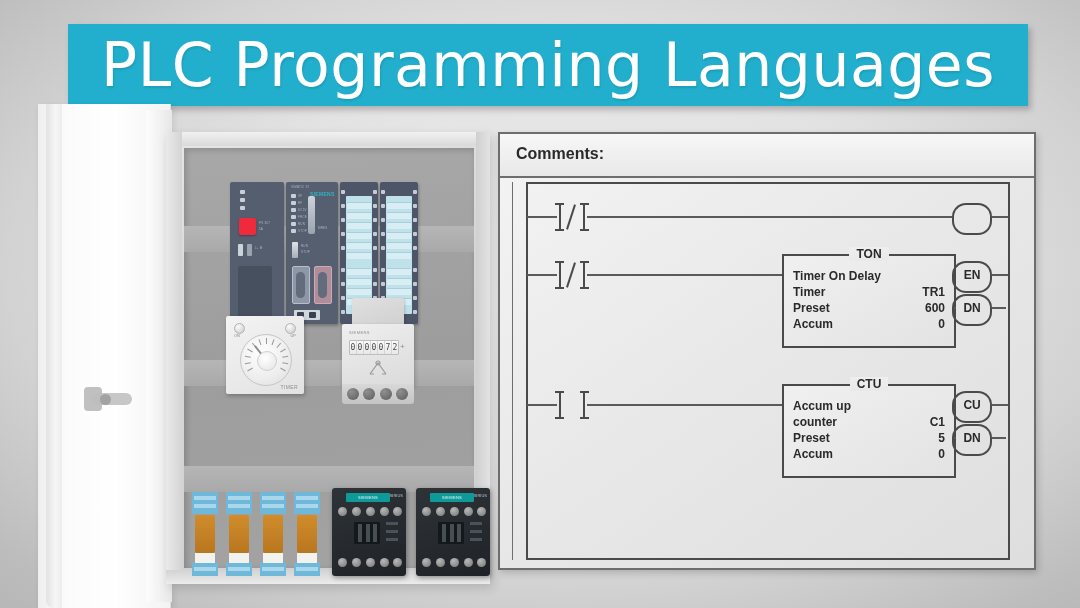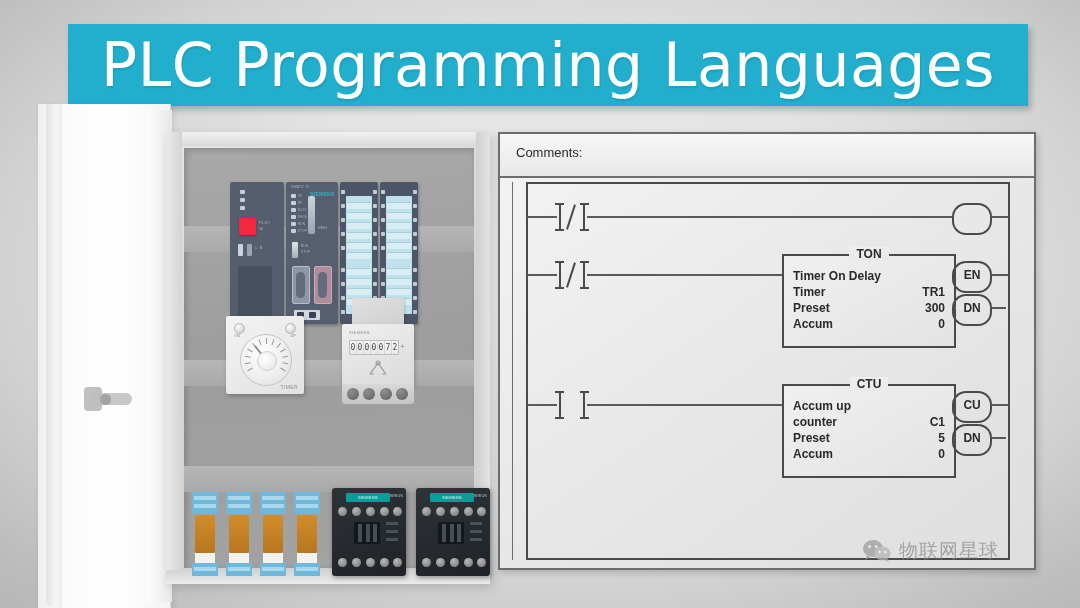--- a/index.html
+++ b/index.html
@@ -205,21 +205,21 @@
     position:absolute;left:498px;top:132px;width:534px;height:434px;
     background:linear-gradient(145deg,#f4f4f4,#e9e9e9 45%,#dedede);
     border:2px solid #6d6d6d;
     box-shadow:2px 3px 7px rgba(0,0,0,.18);
   }
   .comments-bar{
     position:absolute;left:0;top:0;width:100%;height:42px;
     border-bottom:2px solid #6d6d6d;
     background:linear-gradient(180deg,#f7f7f7,#e8e8e8);
   }
-  .comments-lbl{position:absolute;left:16px;top:11px;font-size:13px;font-weight:400;color:#2a2a2a;}
+  .comments-lbl{position:absolute;left:16px;top:11px;font-size:16px;font-weight:700;color:#2a2a2a;}
 
   .rung-area{position:absolute;left:0;top:42px;width:100%;height:390px;}
   .rail-gutter{position:absolute;left:12px;top:6px;width:1px;height:378px;background:#6d6d6d;}
   .rail-left{position:absolute;left:26px;top:6px;width:2px;height:378px;background:#4a4a4a;}
   .rail-right{position:absolute;right:24px;top:6px;width:2px;height:378px;background:#4a4a4a;}
   .rung-top{position:absolute;left:26px;right:24px;top:6px;height:2px;background:#4a4a4a;}
   .rung-bot{position:absolute;left:26px;right:24px;bottom:6px;height:2px;background:#4a4a4a;}
 
   .wire{position:absolute;height:2px;background:#5a5a5a;}
   .stub{position:absolute;height:2px;background:#5a5a5a;}
@@ -612,21 +612,21 @@
             <div class="fb-row">
               <span>Timer On Delay</span>
               <span class="v"></span>
             </div>
             <div class="fb-row">
               <span>Timer</span>
               <span class="v">TR1</span>
             </div>
             <div class="fb-row">
               <span>Preset</span>
-              <span class="v">300</span>
+              <span class="v">600</span>
             </div>
             <div class="fb-row">
               <span>Accum</span>
               <span class="v">0</span>
             </div>
           </div>
         </div>
 
         <div class="coil" style="left:452px;top:85px;">
           <span class="arc l"></span>
@@ -689,27 +689,14 @@
         <div class="coil" style="left:452px;top:248px;">
           <span class="arc l"></span>
             <span class="arc r"></span>
           <span class="txt">DN</span>
         </div>
         <div class="stub" style="left:492px;top:261px;width:14px;"></div>
       </div>
     </div>
   </div>
 
-  <div class="watermark">
-    <svg width="30" height="25" viewBox="0 0 30 25">
-      <ellipse cx="11" cy="9.5" rx="10" ry="8.4" fill="#9b9b9b"></ellipse>
-      <path d="M5 16 L3.2 21 L8.6 18" fill="#9b9b9b"></path>
-      <circle cx="7.6" cy="7.6" r="1.5" fill="#e8e8e8"></circle>
-      <circle cx="14.2" cy="7.6" r="1.5" fill="#e8e8e8"></circle>
-      <ellipse cx="20.5" cy="14.5" rx="8.2" ry="7" fill="#b4b4b4"></ellipse>
-      <path d="M25.5 20 L27.4 24 L22.6 21.6" fill="#b4b4b4"></path>
-      <circle cx="17.6" cy="13" r="1.25" fill="#f2f2f2"></circle>
-      <circle cx="23.4" cy="13" r="1.25" fill="#f2f2f2"></circle>
-    </svg>
-    <span class="wm-text">物联网星球</span>
-  </div>
 
 </div>
 
 </body></html>

